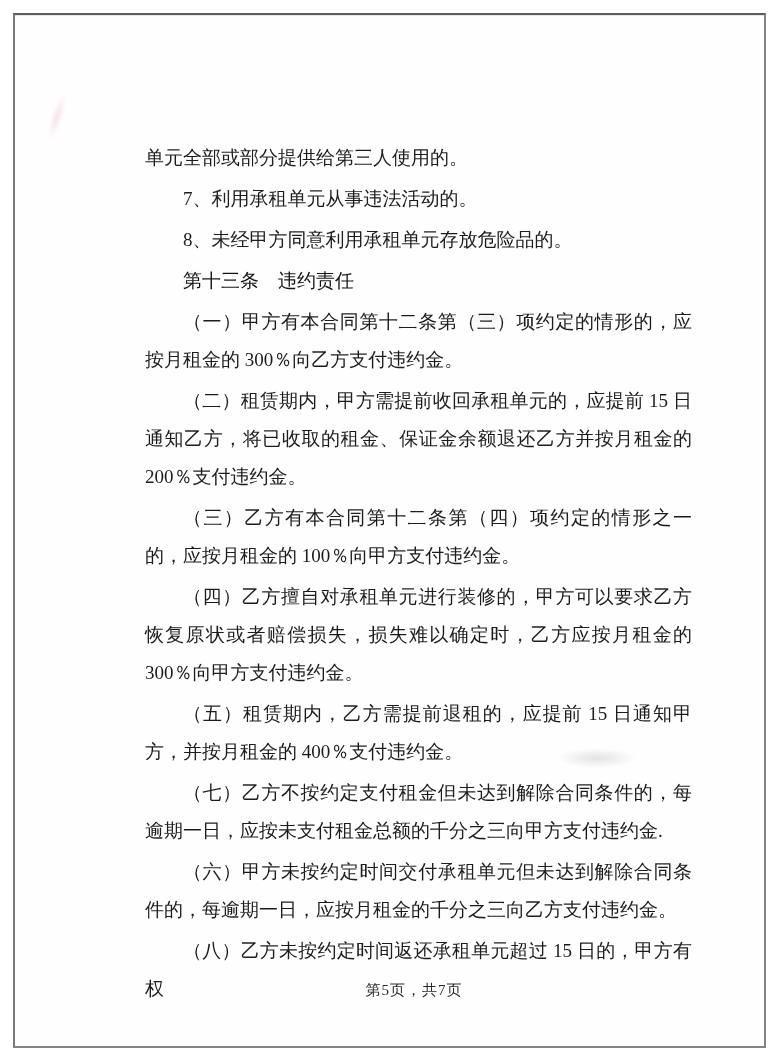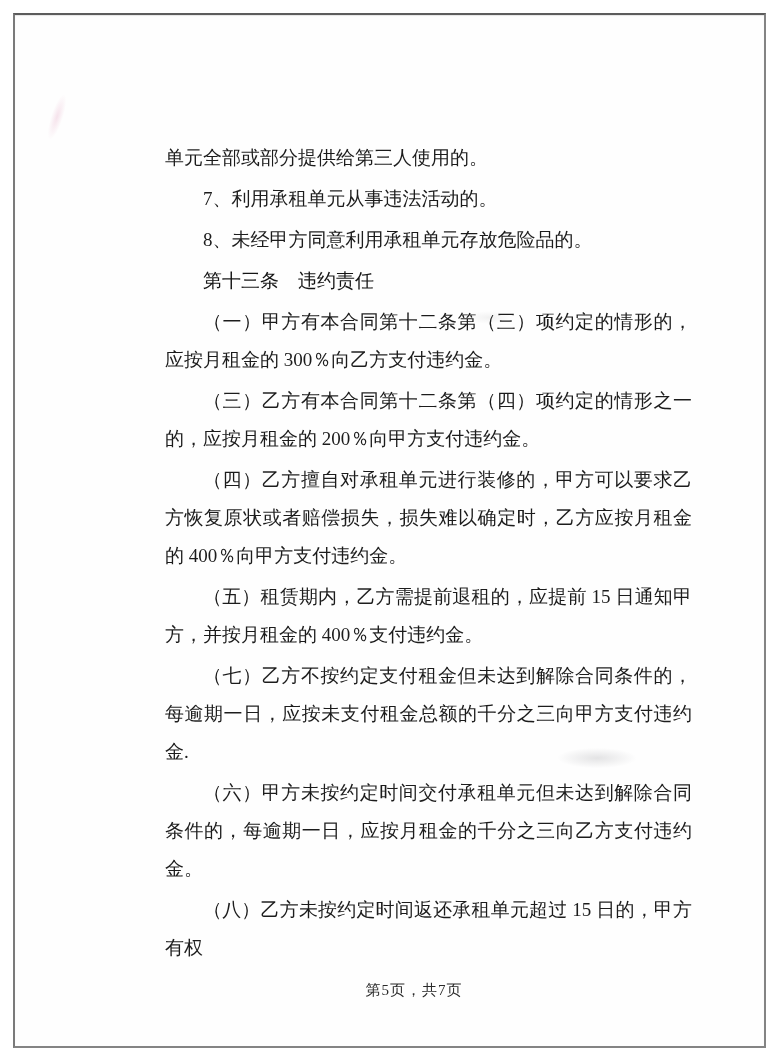--- a/index.html
+++ b/index.html
@@ -19,21 +19,20 @@
     border-left-color: #7a7a7a;
     box-shadow: inset 0 1px 1px rgba(0,0,0,0.10);
   }
   .content {
     position: absolute;
     left: 130px; right: 72px; top: 124px;
     color: #1c1c1c;
     font-size: 19px;
     line-height: 38px;
     text-align: justify;
-    margin-left: 20px;
   }
   .content p { margin: 0 0 3px 0; }
   p.indent  { text-indent: 2em; }
   p.heading { text-indent: 2em; font-weight: normal; color: #141414; }
   .footer {
     position: absolute;
     left: 130px; right: 81px; top: 966px;
     text-align: center;
     font-size: 15px;
     color: #2a2a2a;
@@ -62,22 +61,23 @@
   <div class="artifact a-pink"></div>
   <div class="artifact a-gray2"></div>
   <div class="artifact a-gray1"></div>
 
   <div class="content">
     <p>单元全部或部分提供给第三人使用的。</p>
     <p class="indent">7、利用承租单元从事违法活动的。</p>
     <p class="indent">8、未经甲方同意利用承租单元存放危险品的。</p>
     <p class="heading">第十三条　违约责任</p>
     <p class="indent">（一）甲方有本合同第十二条第（三）项约定的情形的，应按月租金的 300％向乙方支付违约金。</p>
-    <p class="indent">（三）乙方有本合同第十二条第（四）项约定的情形之一的，应按月租金的 200％向甲方支付违约金。</p>
-    <p class="indent">（四）乙方擅自对承租单元进行装修的，甲方可以要求乙方恢复原状或者赔偿损失，损失难以确定时，乙方应按月租金的 400％向甲方支付违约金。</p>
+    <p class="indent">（二）租赁期内，甲方需提前收回承租单元的，应提前 15 日通知乙方，将已收取的租金、保证金余额退还乙方并按月租金的 200％支付违约金。</p>
+    <p class="indent">（三）乙方有本合同第十二条第（四）项约定的情形之一的，应按月租金的 100％向甲方支付违约金。</p>
+    <p class="indent">（四）乙方擅自对承租单元进行装修的，甲方可以要求乙方恢复原状或者赔偿损失，损失难以确定时，乙方应按月租金的 300％向甲方支付违约金。</p>
     <p class="indent">（五）租赁期内，乙方需提前退租的，应提前 15 日通知甲方，并按月租金的 400％支付违约金。</p>
     <p class="indent">（七）乙方不按约定支付租金但未达到解除合同条件的，每逾期一日，应按未支付租金总额的千分之三向甲方支付违约金.</p>
     <p class="indent">（六）甲方未按约定时间交付承租单元但未达到解除合同条件的，每逾期一日，应按月租金的千分之三向乙方支付违约金。</p>
     <p class="indent">（八）乙方未按约定时间返还承租单元超过 15 日的，甲方有权</p>
   </div>
 
   <div class="footer">第5页，共7页</div>
 
 </div>
 

